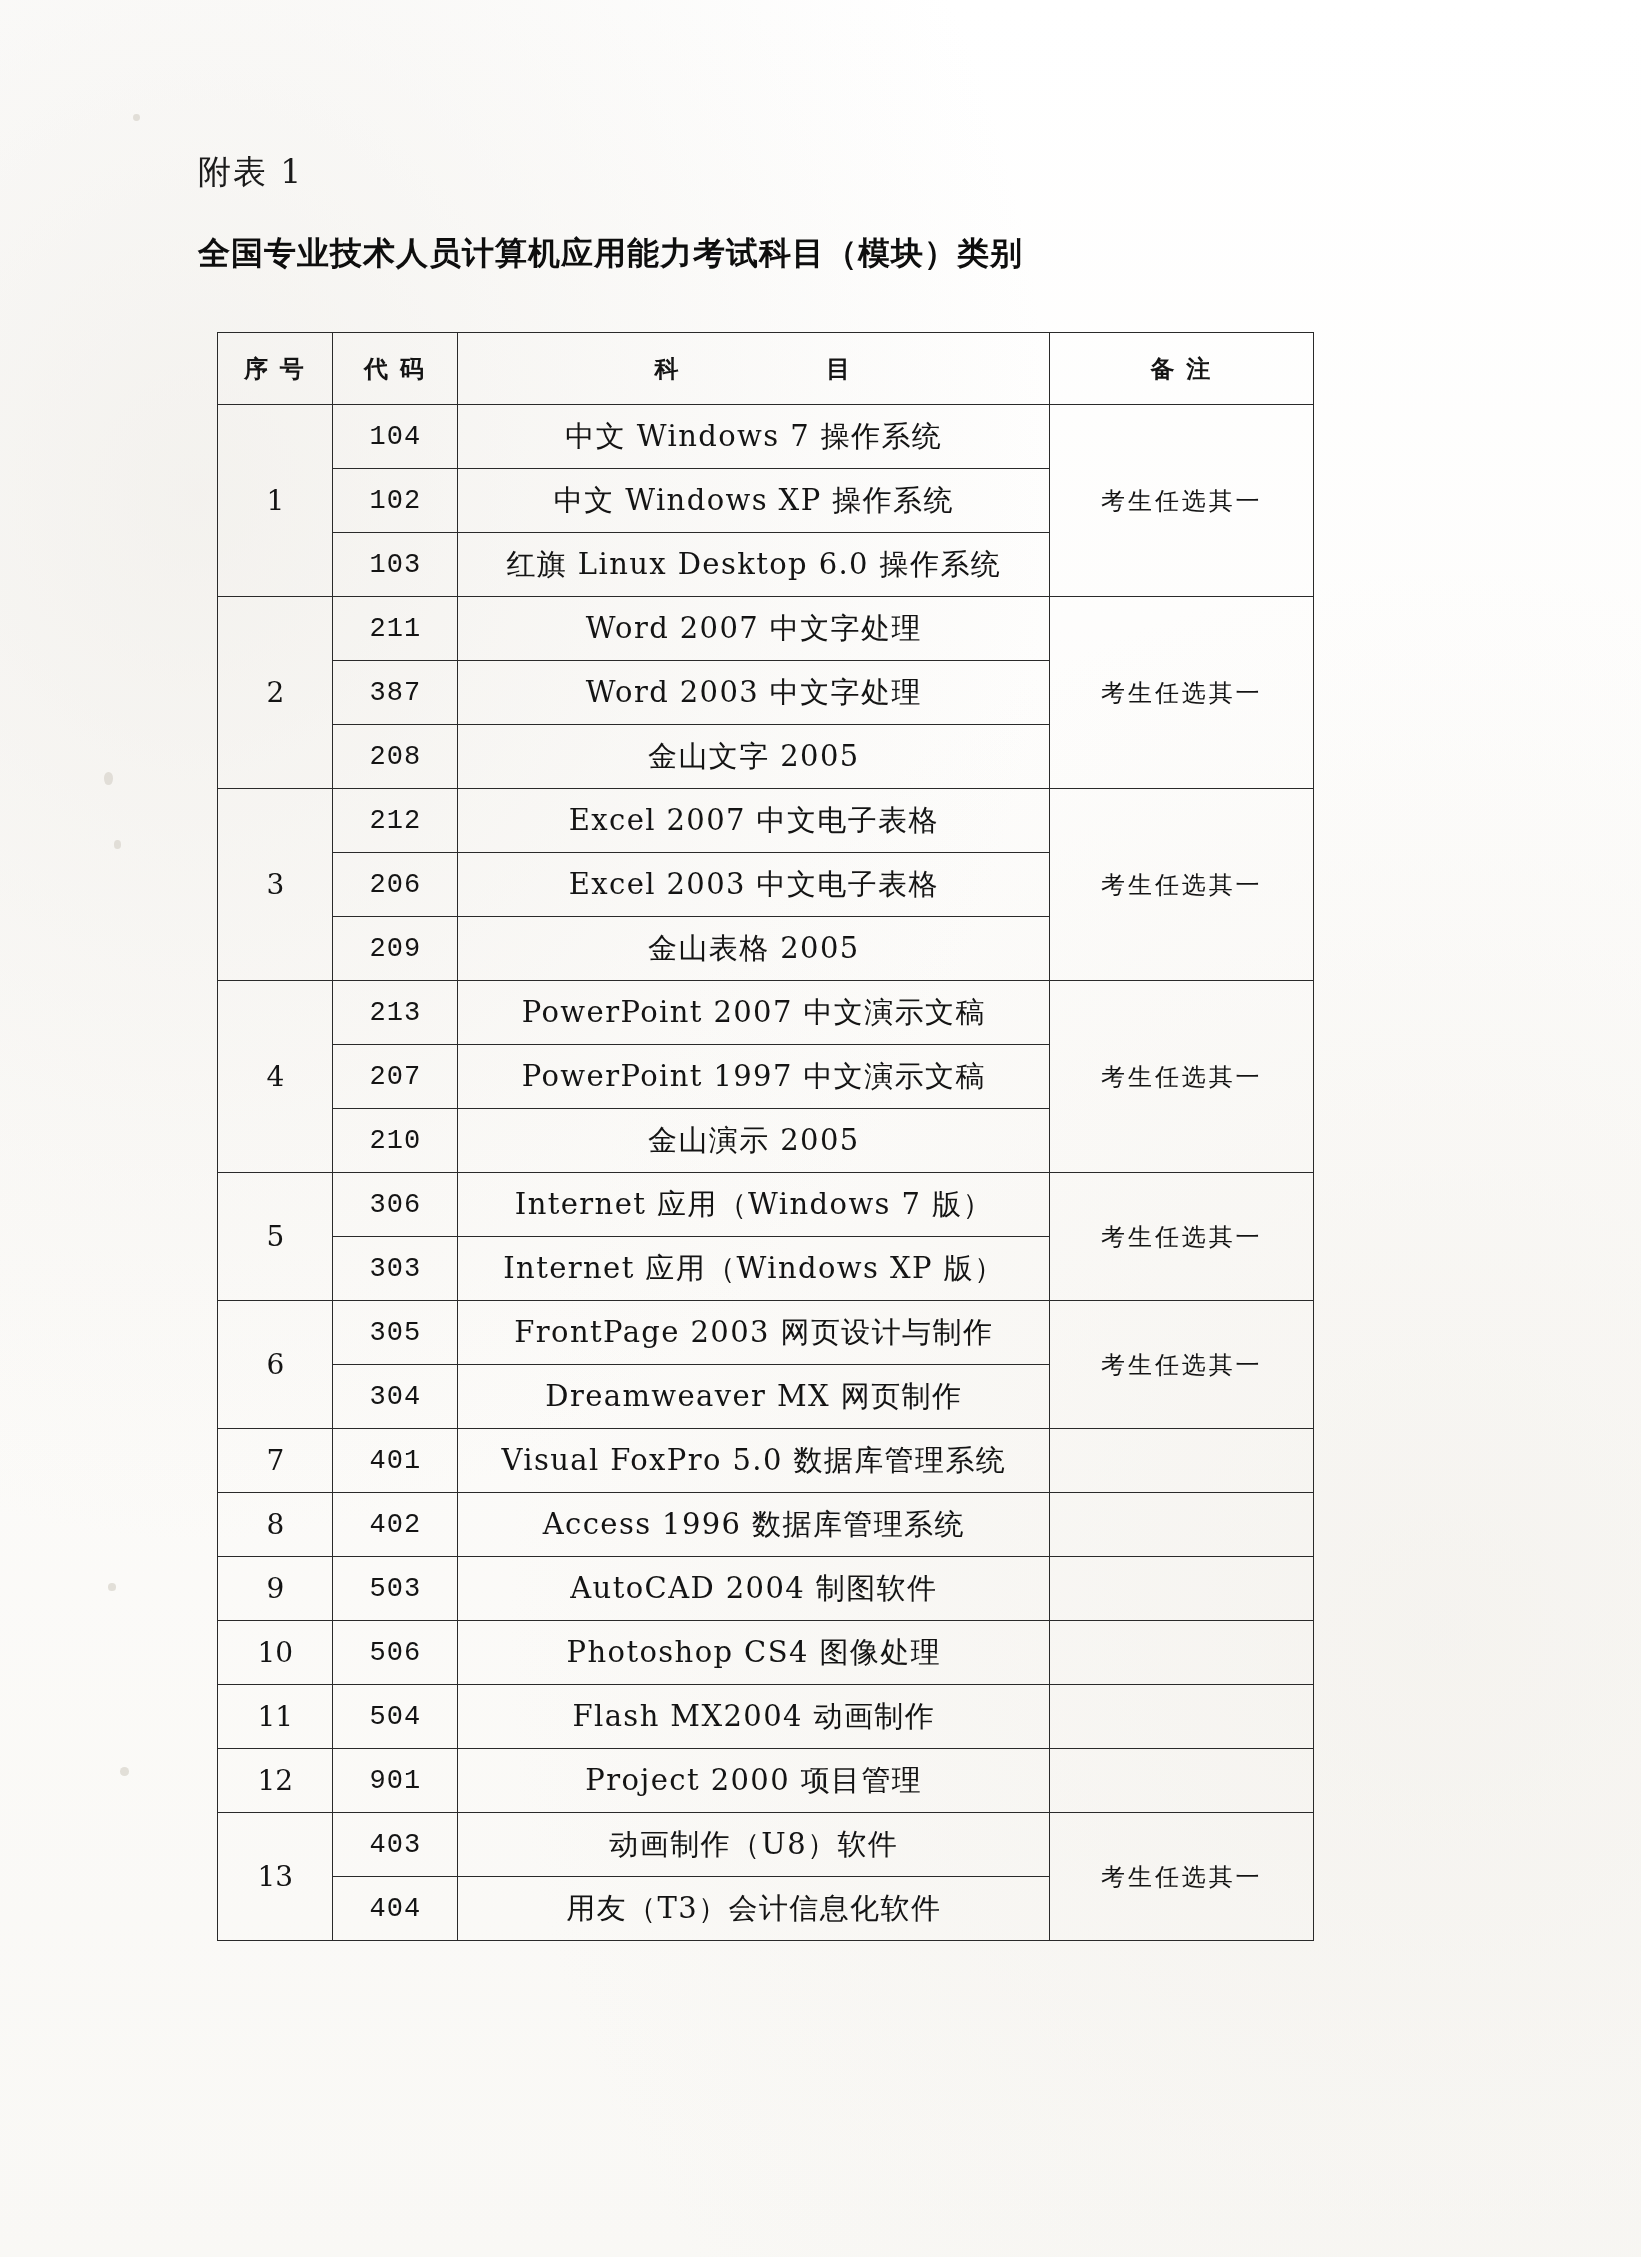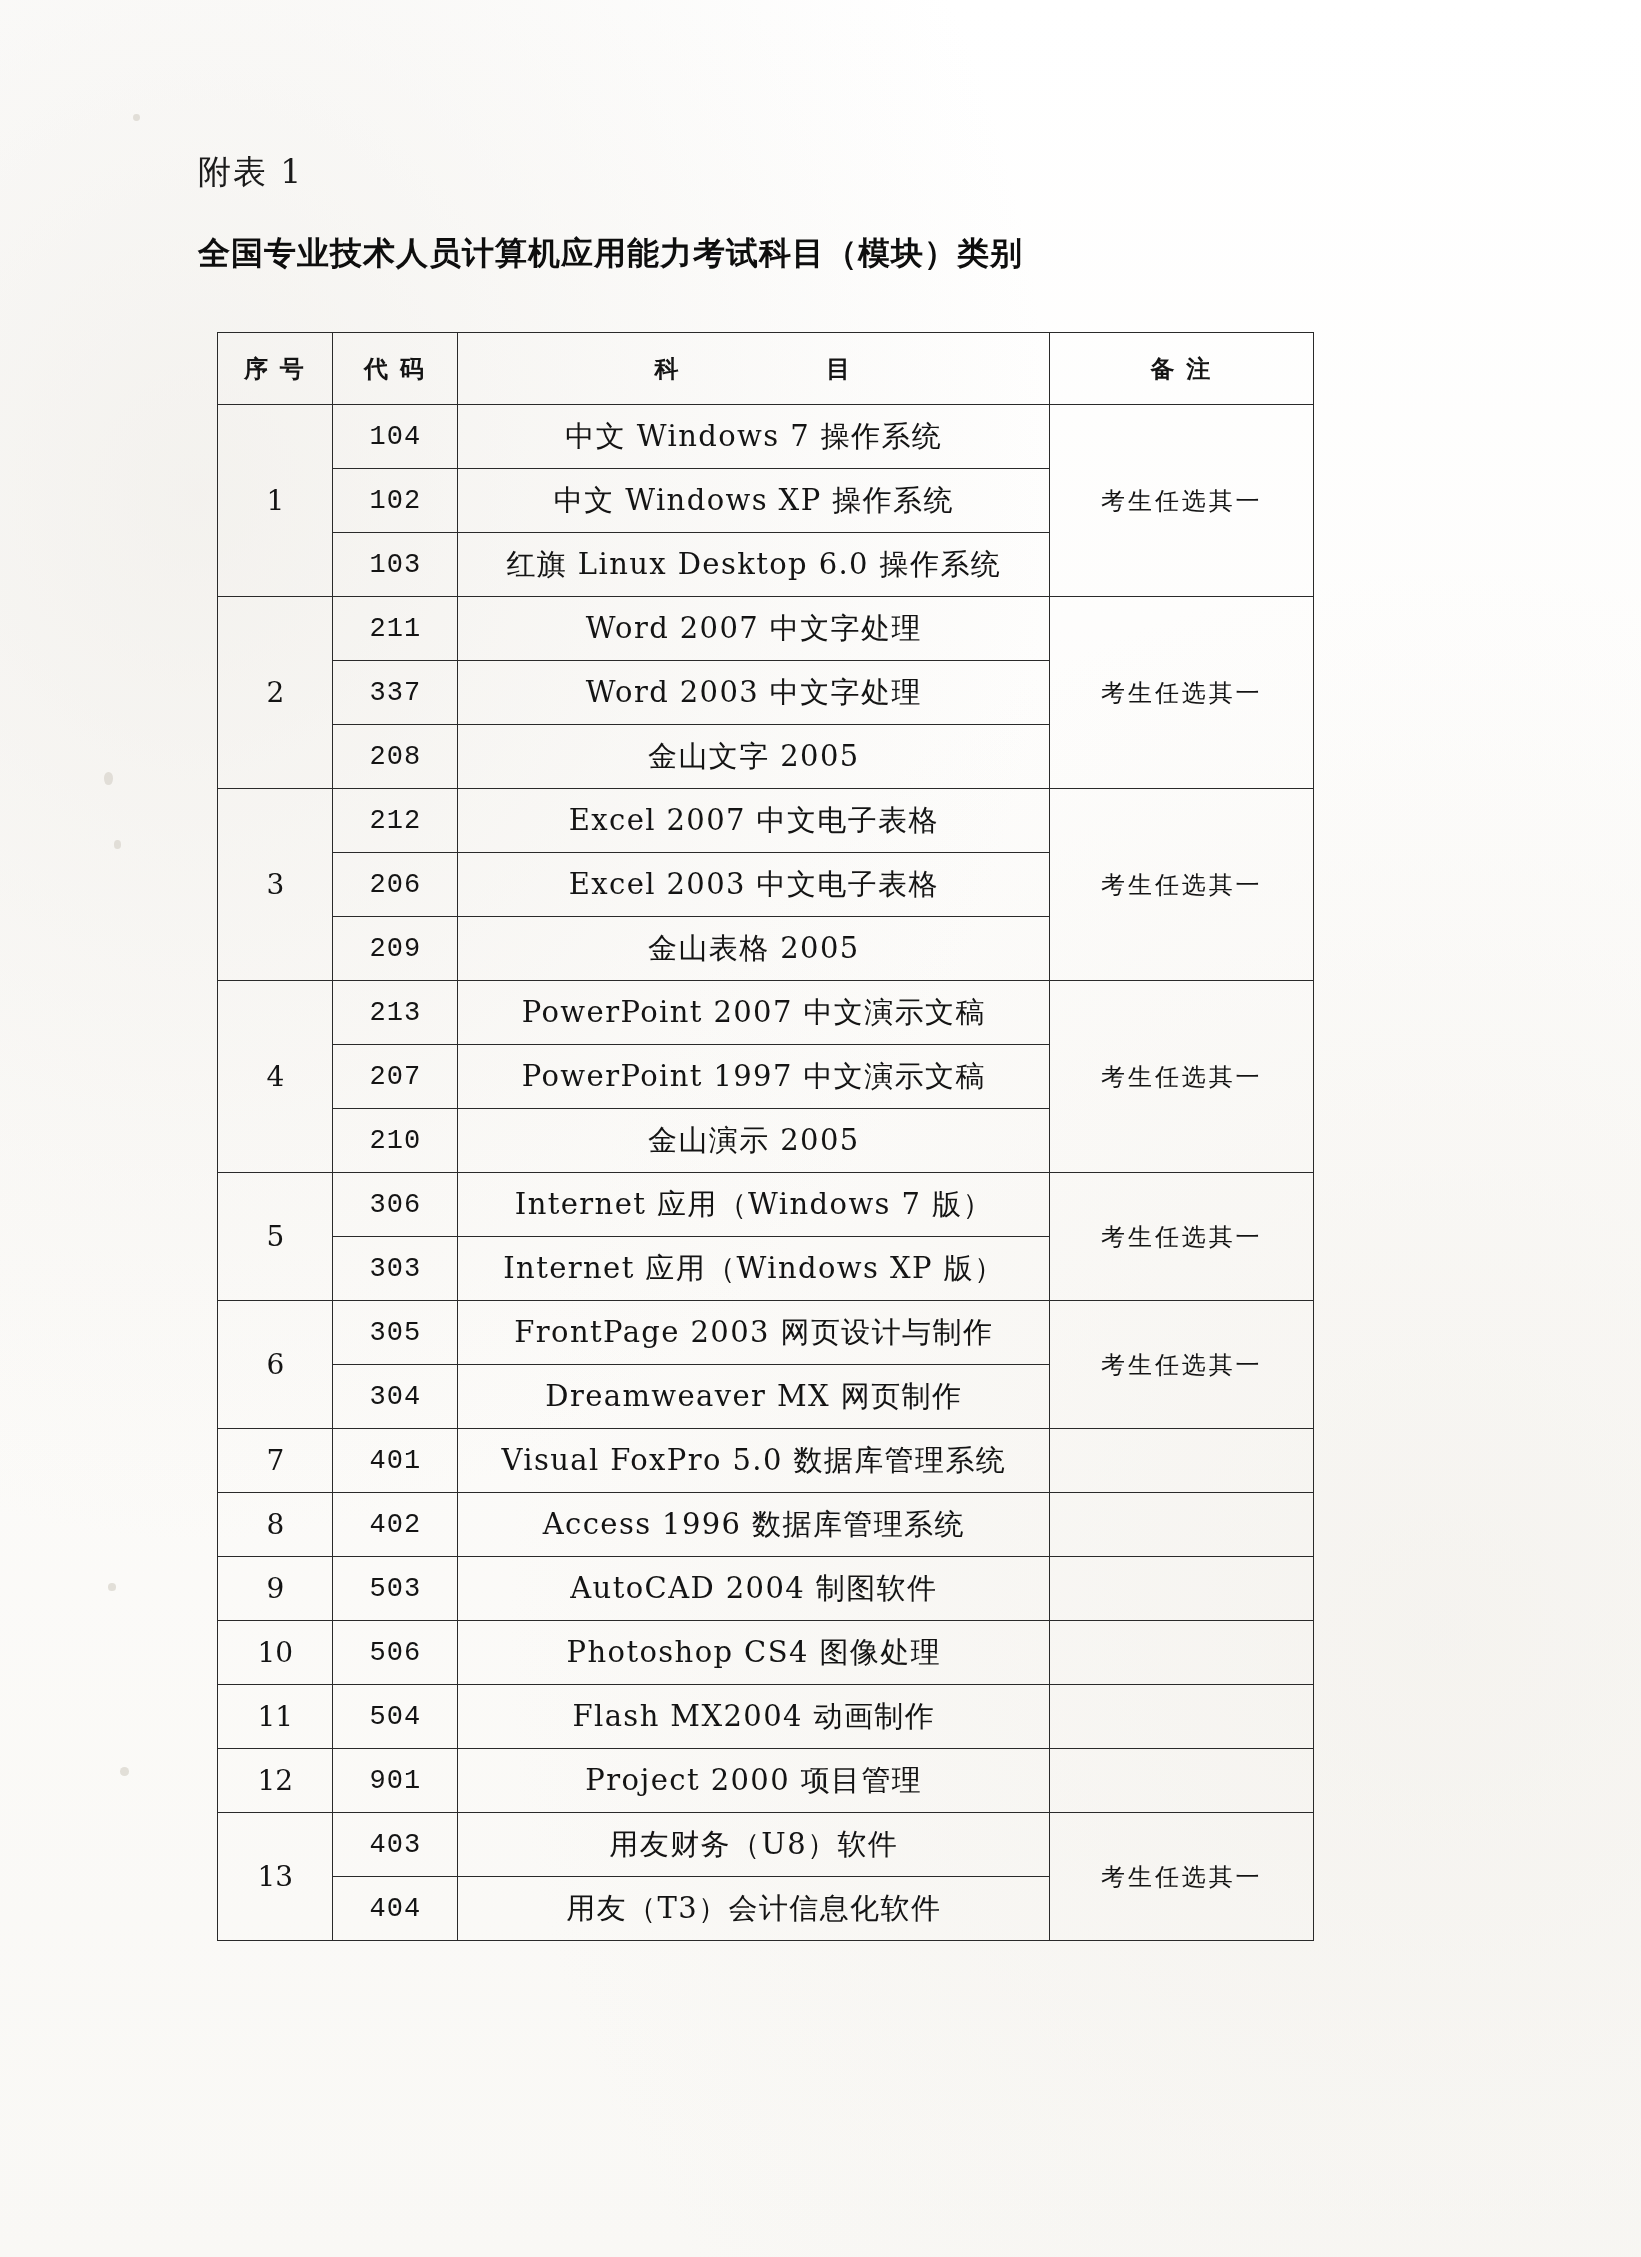--- a/index.html
+++ b/index.html
@@ -164,21 +164,21 @@
           <td class="subject-cell">红旗 Linux Desktop 6.0 操作系统</td>
         </tr>
 
         <tr>
           <td class="no-cell" rowspan="3">2</td>
           <td class="code-cell">211</td>
           <td class="subject-cell">Word 2007 中文字处理</td>
           <td class="remark-cell" rowspan="3">考生任选其一</td>
         </tr>
         <tr>
-          <td class="code-cell">337</td>
+          <td class="code-cell">387</td>
           <td class="subject-cell">Word 2003 中文字处理</td>
         </tr>
         <tr>
           <td class="code-cell">208</td>
           <td class="subject-cell">金山文字 2005</td>
         </tr>
 
         <tr>
           <td class="no-cell" rowspan="3">3</td>
           <td class="code-cell">212</td>
@@ -269,21 +269,21 @@
         <tr>
           <td class="no-cell">12</td>
           <td class="code-cell">901</td>
           <td class="subject-cell">Project 2000 项目管理</td>
           <td class="remark-cell"></td>
         </tr>
 
         <tr>
           <td class="no-cell" rowspan="2">13</td>
           <td class="code-cell">403</td>
-          <td class="subject-cell">用友财务（U8）软件</td>
+          <td class="subject-cell">动画制作（U8）软件</td>
           <td class="remark-cell" rowspan="2">考生任选其一</td>
         </tr>
         <tr>
           <td class="code-cell">404</td>
           <td class="subject-cell">用友（T3）会计信息化软件</td>
         </tr>
 
       </tbody>
     </table>
   </div>

